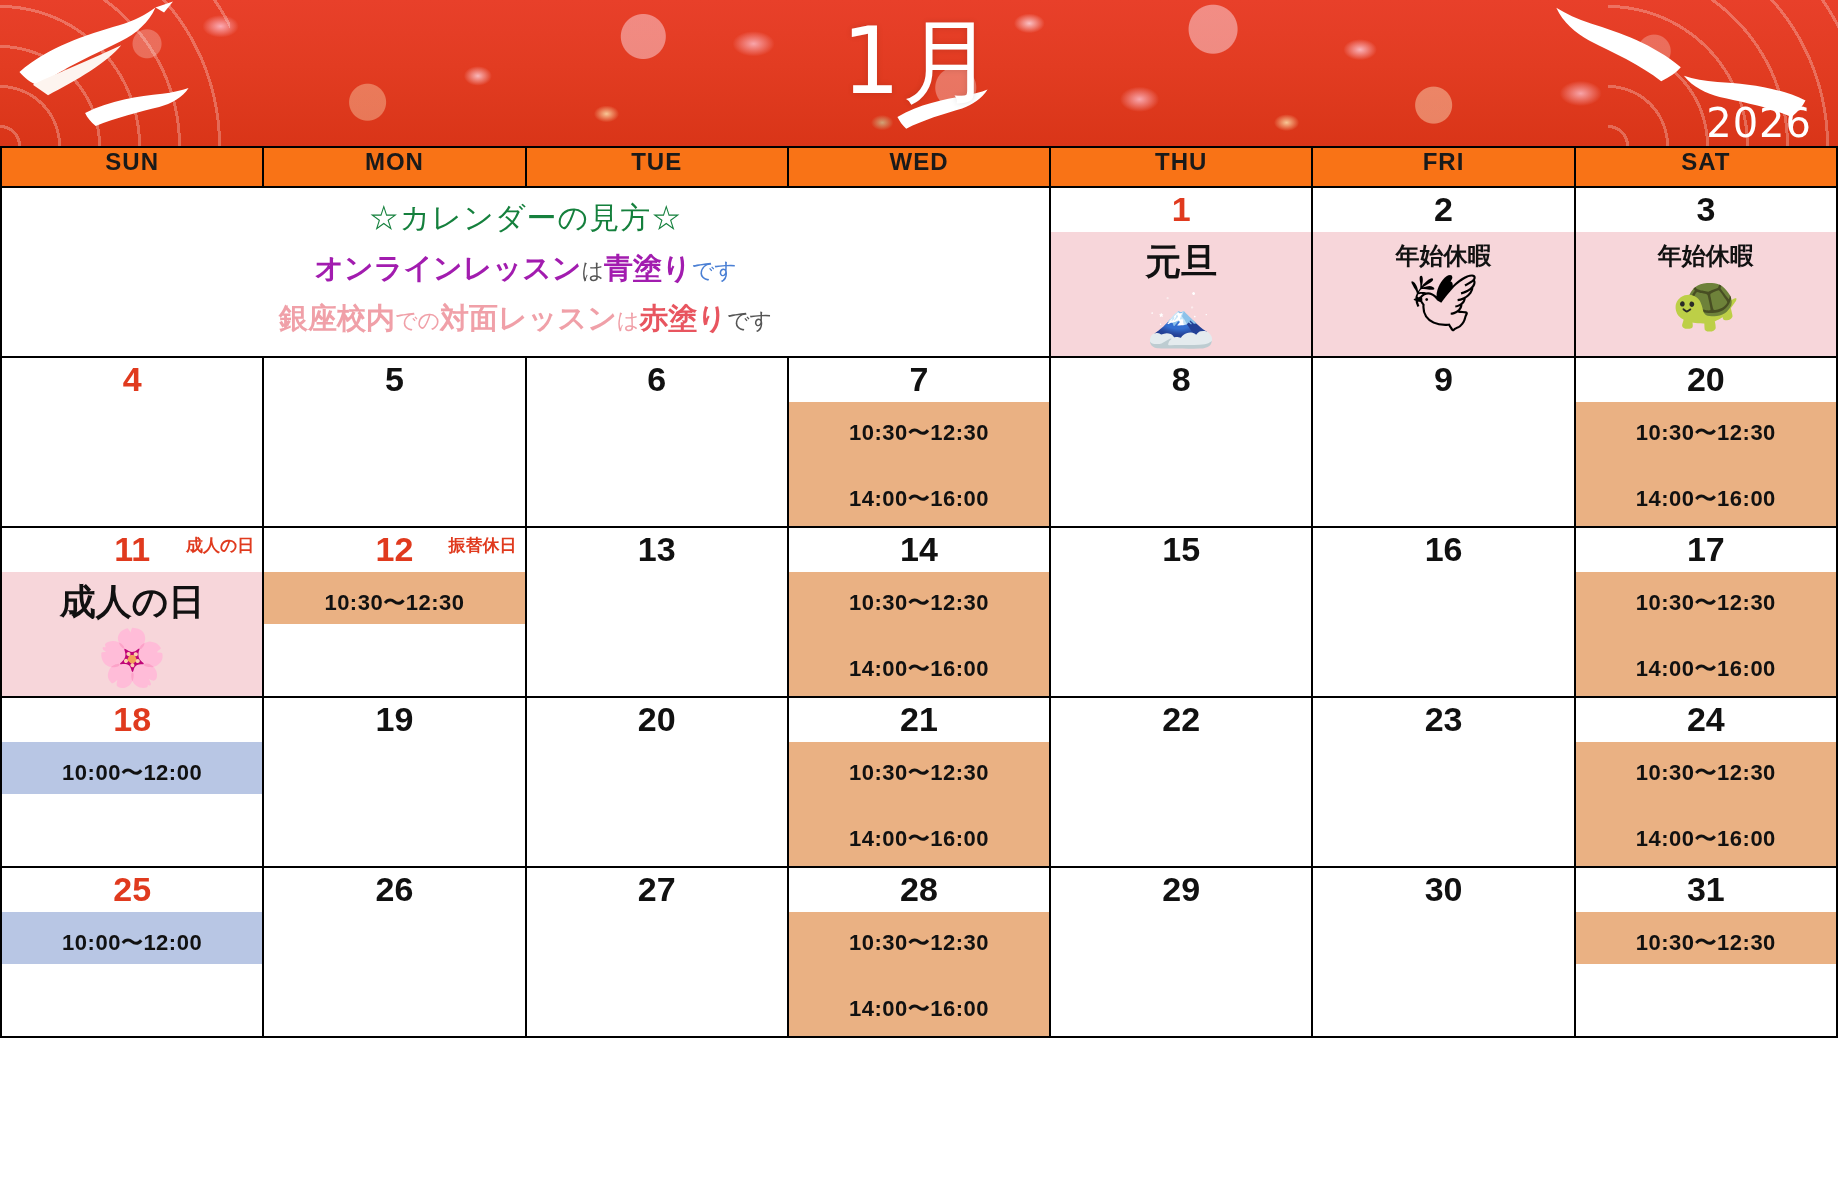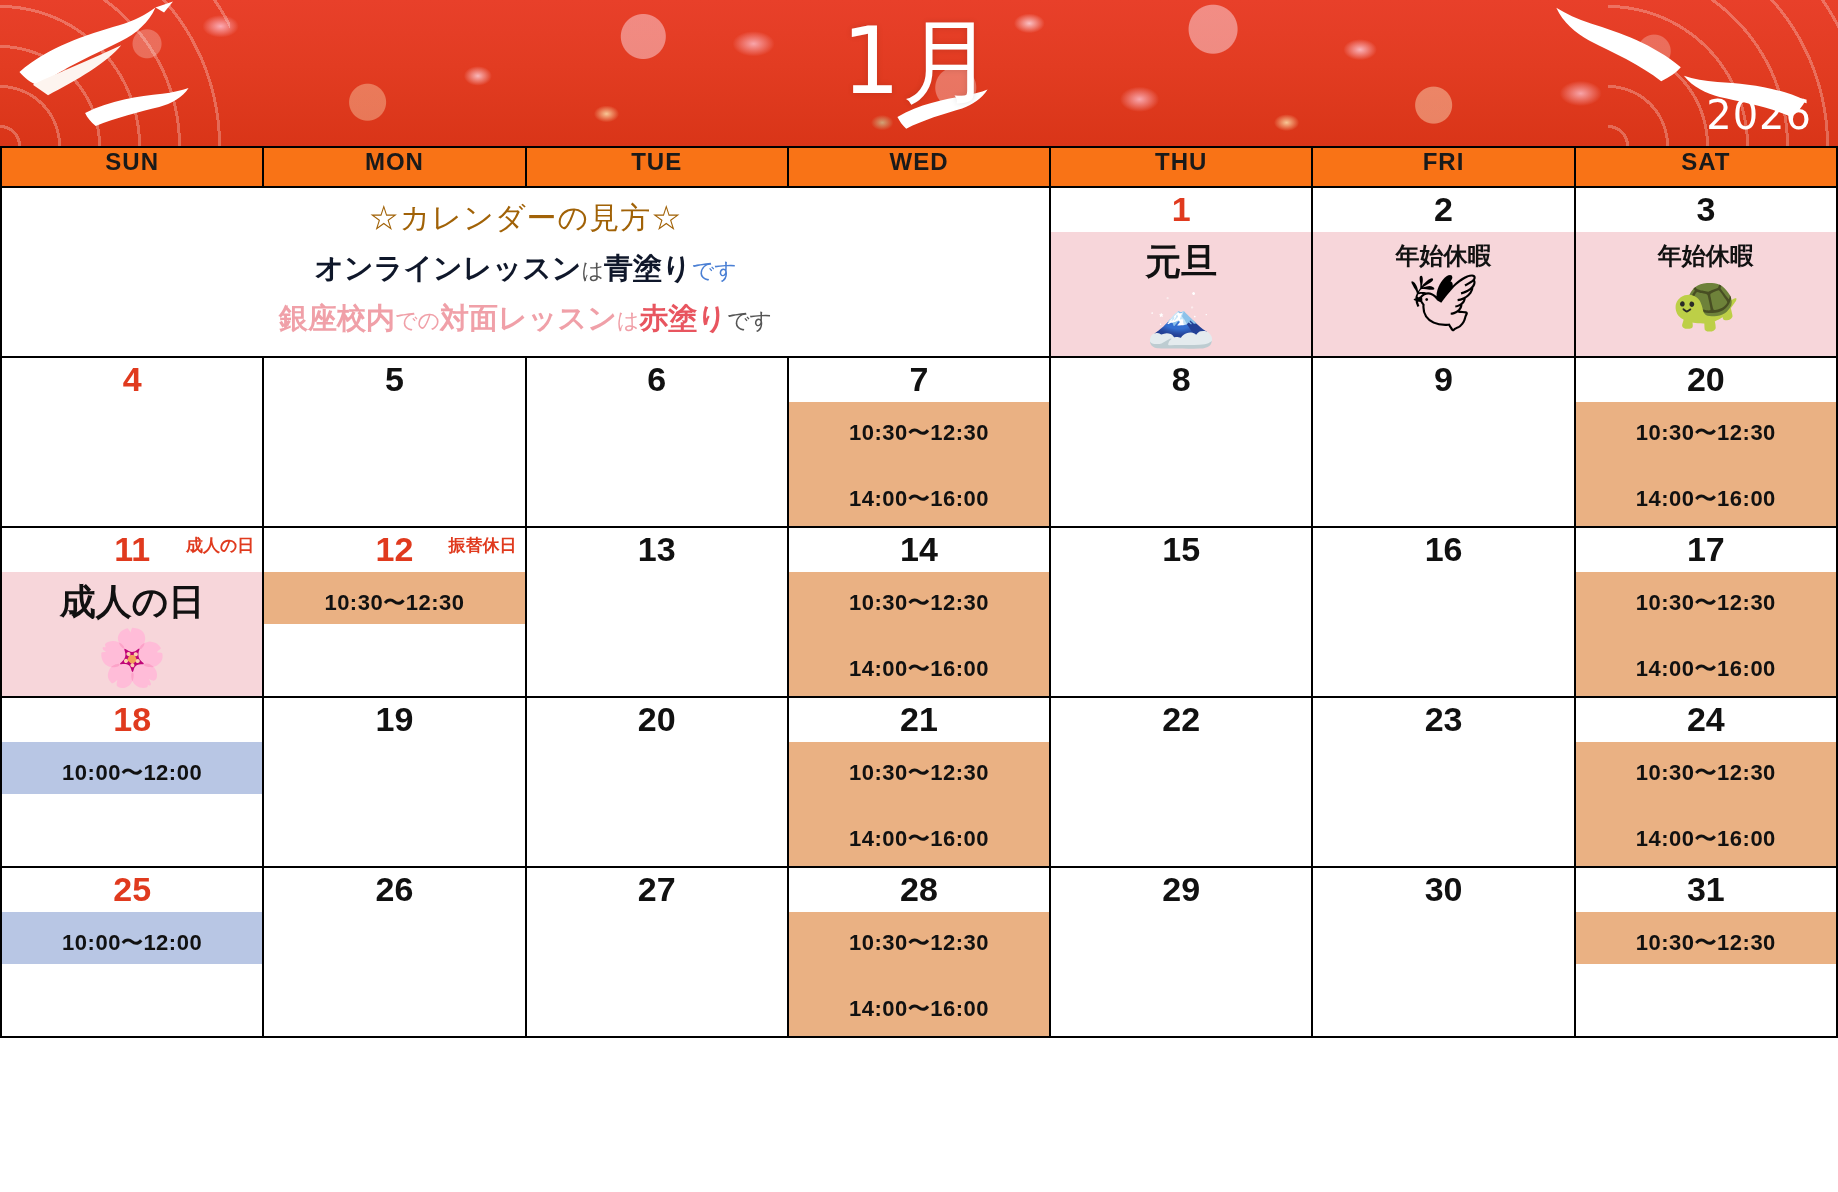--- a/index.html
+++ b/index.html
@@ -82,21 +82,21 @@
     font-size: 92px;
     line-height: 1;
     font-weight: 400;
     letter-spacing: 2px;
     font-family: "DejaVu Sans", "Liberation Sans", sans-serif;
     text-shadow: 0 0 6px rgba(0,0,0,0.12);
   }
   .year-label {
     position: absolute;
     right: 26px;
-    top: 92px;
+    top: 100px;
     color: #ffffff;
     font-size: 40px;
     letter-spacing: 1px;
     font-family: "DejaVu Sans", "Liberation Sans", sans-serif;
   }
 
   
   table.cal {
     border-collapse: collapse;
     width: 1838px;
@@ -191,35 +191,35 @@
     font-family: "DejaVu Sans", sans-serif;
   }
 
   
   .legend {
     padding: 10px 0 0 0;
     text-align: center;
   }
   .legend .l1 {
     font-size: 30px;
-    color: #a16207;
+    color: #15803d;
     letter-spacing: 1px;
     font-family: "Liberation Sans", sans-serif;
   }
   .legend .l2 {
     margin-top: 10px;
     font-size: 29px;
     font-family: "Liberation Sans", sans-serif;
   }
   .legend .l3 {
     margin-top: 10px;
     font-size: 29px;
     font-family: "Liberation Sans", sans-serif;
   }
-  .c-blue { color: #0f172a; font-weight: 700; text-align: center; }
+  .c-blue { color: #a21caf; font-weight: 700; text-align: center; }
   .c-blue-s { color: #4a7fd4; font-size: 22px; }
   .c-pink { color: #f0a0a8; font-weight: 700; }
   .c-pink-s { color: #f0a0a8; font-size: 22px; }
   .c-red { color: #e8555f; font-weight: 700; }
   .c-gray-s { color: #555; font-size: 22px; }
 </style>
 </head>
 <body>
 
 <div class="page">

